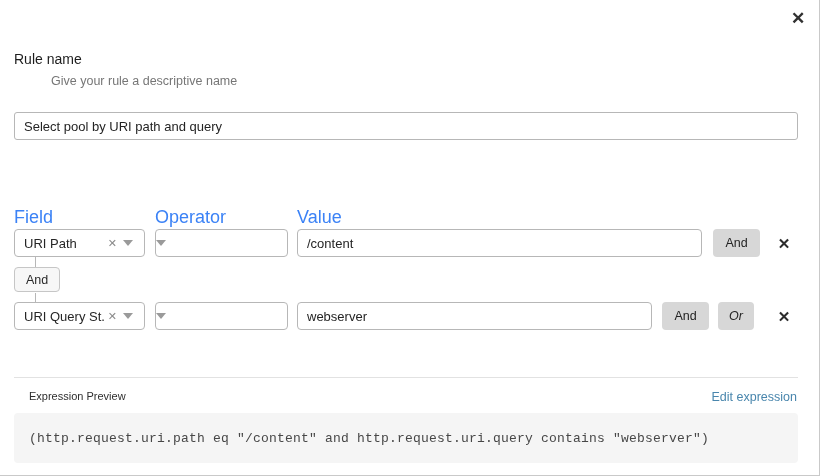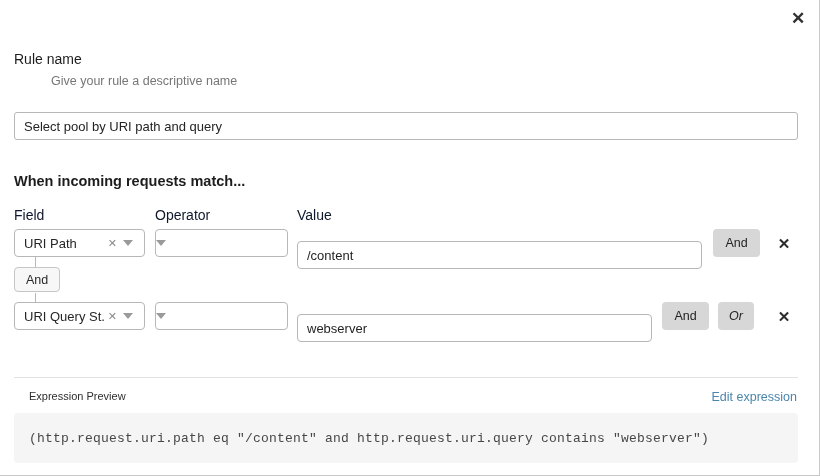--- a/index.html
+++ b/index.html
@@ -95,22 +95,22 @@
     left: 14px;
     top: 173px;
     font-size: 14.5px;
     font-weight: bold;
     color: #1d1d1d;
   }
 
   .col-label {
     position: absolute;
     top: 207px;
-    font-size: 14px;
-    color: #0f172a;
+    font-size: 18px;
+    color: #3b82f6;
   }
   .col-label.field { left: 14px; }
   .col-label.operator { left: 155px; }
   .col-label.value { left: 297px; }
 
   
   .cond-row {
     position: absolute;
     left: 0;
     height: 30px;
@@ -164,21 +164,20 @@
     height: 28px;
     box-sizing: border-box;
     border: 1px solid #b7b7b7;
     border-radius: 4px;
     background: #ffffff;
     font-family: "Liberation Sans", sans-serif;
     font-size: 13px;
     color: #242424;
     padding: 0 9px;
     outline: none;
-    margin-top: 12px;
   }
   .row1 .value-input { width: 405px; }
   .row2 .value-input { width: 355px; }
 
   .logic-btn {
     position: absolute;
     top: 0;
     height: 28px;
     box-sizing: border-box;
     background: #d7d7d7;
@@ -305,21 +304,20 @@
 <body>
 
 <div class="dialog">
 
   <button class="close-btn">✕</button>
 
   <div class="rule-name-label">Rule name</div>
   <div class="rule-name-help">Give your rule a descriptive name</div>
   <input class="rule-name-input" type="text" value="Select pool by URI path and query" style="">
 
-  <div class="match-heading">When incoming requests match...</div>
 
   <div class="col-label field">Field</div>
   <div class="col-label operator">Operator</div>
   <div class="col-label value">Value</div>
 
   <div class="cond-row row1">
     <div class="select-ctl field-select">
       <span class="sel-text">URI Path</span>
       <span class="clear-x">✕</span>
       <span class="caret"></span>

